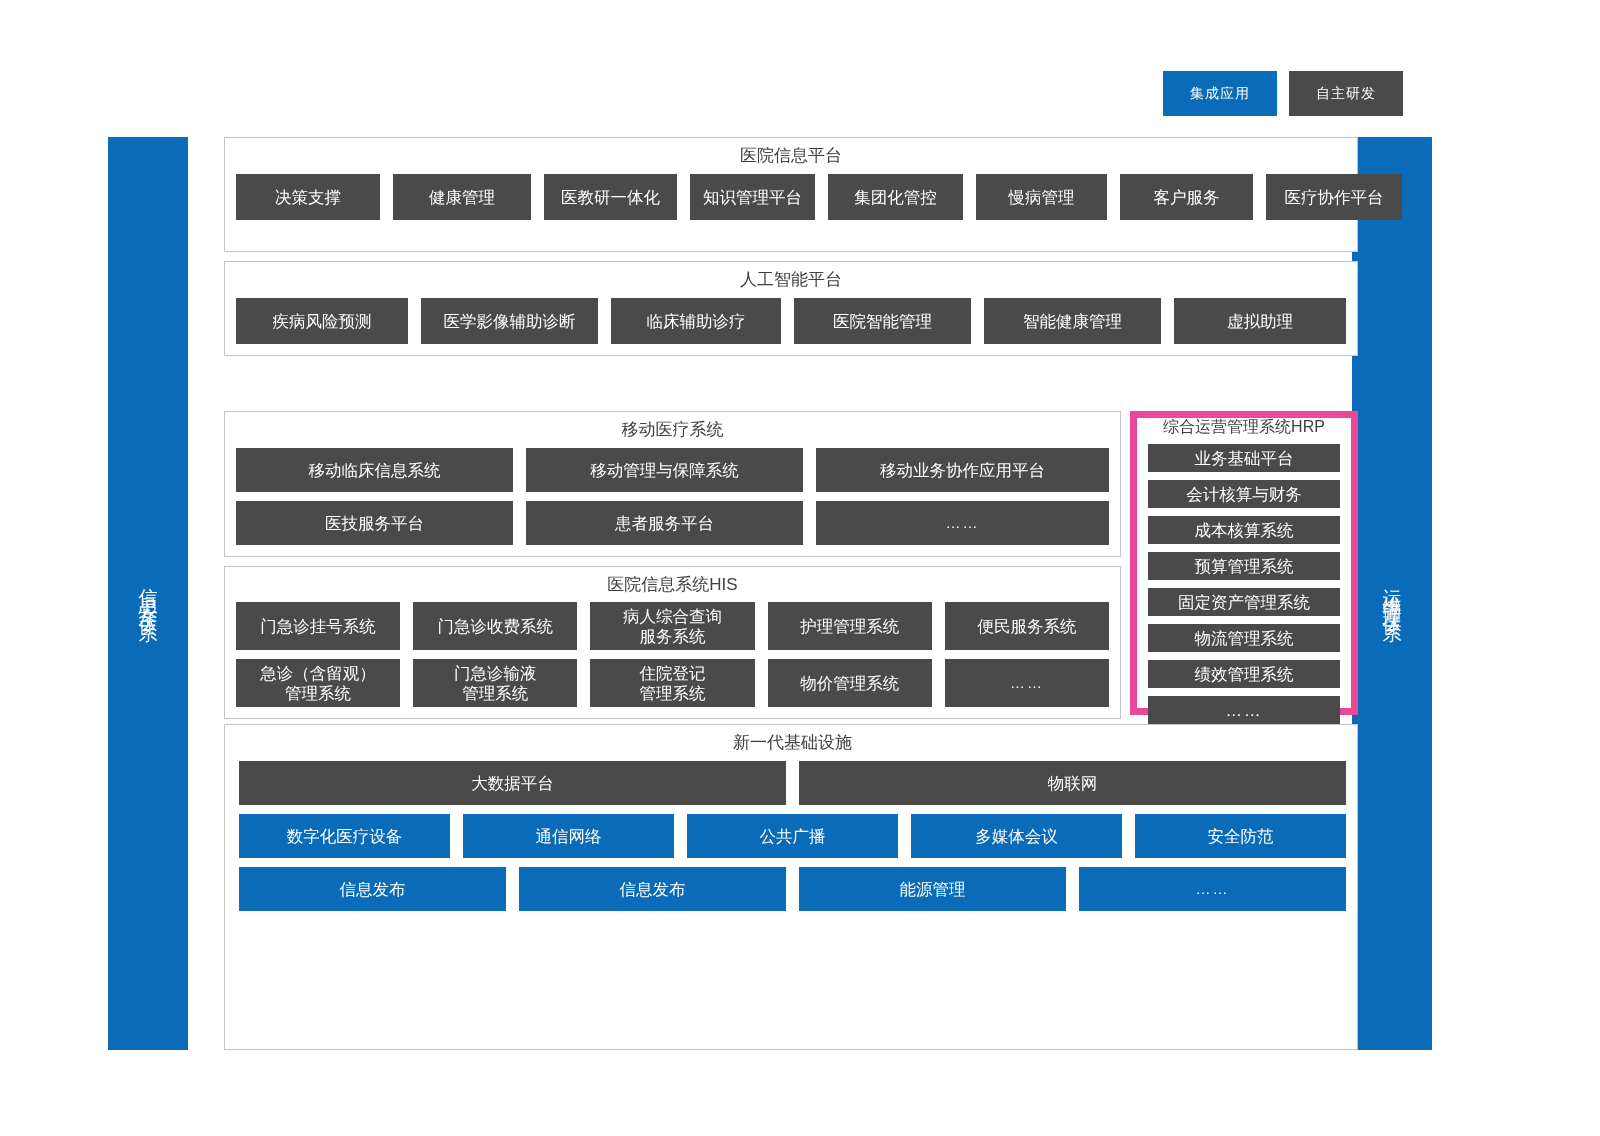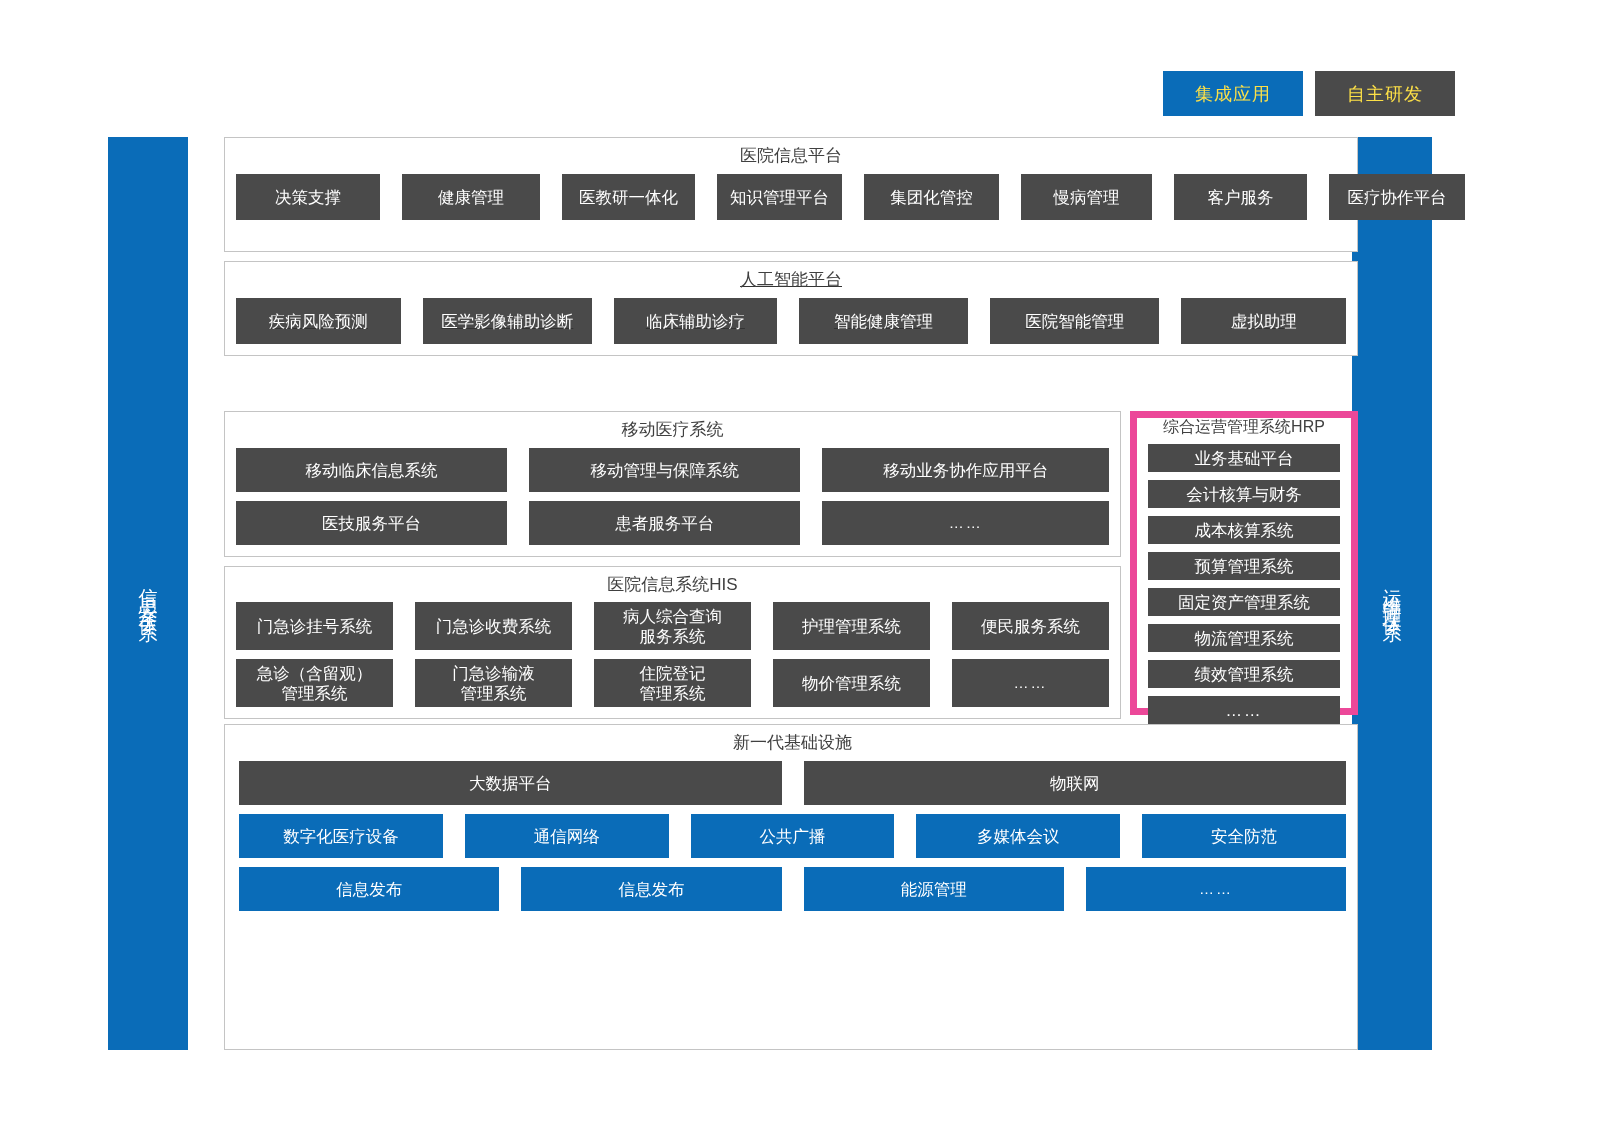--- a/index.html
+++ b/index.html
@@ -9,23 +9,23 @@
     background:#ffffff;
     font-family:"Liberation Sans","DejaVu Sans",sans-serif;
     color:#333;
     overflow:hidden;
   }
   .canvas{position:relative;width:1600px;height:1136px;}
 
   
   .legend{position:absolute;top:71px;left:1163px;display:flex;gap:12px;}
   .legend-chip{
-    width:140px;height:45px;
+    width:114px;height:45px;
     display:flex;align-items:center;justify-content:center;
-    color:#fde047;font-size:18px;letter-spacing:1px;
+    color:#ffffff;font-size:14px;letter-spacing:1px;
   }
   .chip-blue{background:#0a6cb8;}
   .chip-gray{background:#4a4a4a;}
 
   
   .sidebar{
     position:absolute;top:137px;width:80px;height:913px;
     background:#0a6cb8;
     display:flex;align-items:center;justify-content:center;
   }
@@ -49,21 +49,21 @@
     background:#ffffff;border:1px solid #c4c4c4;
     box-sizing:border-box;
     padding:9px 11px 11px 11px;
     display:flex;flex-direction:column;
   }
   .panel-title{
     text-align:center;font-size:17px;color:#404040;
     margin-bottom:8px;line-height:1.1;
   }
 
-  .row{display:flex;gap:22px;}
+  .row{display:flex;gap:13px;}
   .row + .row{margin-top:9px;}
 
   .box{
     background:#4a4a4a;color:#ffffff;
     display:flex;align-items:center;justify-content:center;
     text-align:center;
     font-size:16.5px;line-height:1.22;
     box-sizing:border-box;
     padding:4px 6px;
     white-space:pre-line;
@@ -121,28 +121,28 @@
         <div class="box h46" style="width:138px">健康管理</div>
         <div class="box h46" style="width:133px">医教研一体化</div>
         <div class="box h46" style="width:125px">知识管理平台</div>
         <div class="box h46" style="width:135px">集团化管控</div>
         <div class="box h46" style="width:131px">慢病管理</div>
         <div class="box h46" style="width:133px">客户服务</div>
         <div class="box h46" style="width:136px">医疗协作平台</div>
       </div>
     </div>
 
-    <div class="panel" style="height:95px;text-decoration:underline;">
+    <div class="panel" style="height:95px;">
       <div class="panel-title">人工智能平台</div>
       <div class="row">
         <div class="box h46" style="width:181px">疾病风险预测</div>
         <div class="box h46" style="width:186px">医学影像辅助诊断</div>
         <div class="box h46" style="width:179px">临床辅助诊疗</div>
+        <div class="box h46" style="width:186px">医院智能管理</div>
         <div class="box h46" style="width:186px">智能健康管理</div>
-        <div class="box h46" style="width:186px">医院智能管理</div>
         <div class="box h46" style="width:181px">虚拟助理</div>
       </div>
     </div>
 
     <div class="mid" style="height:472px;margin-top:46px;">
 
       <div class="mid-left">
 
         <div class="panel" style="height:150px;">
           <div class="panel-title">移动医疗系统</div>

